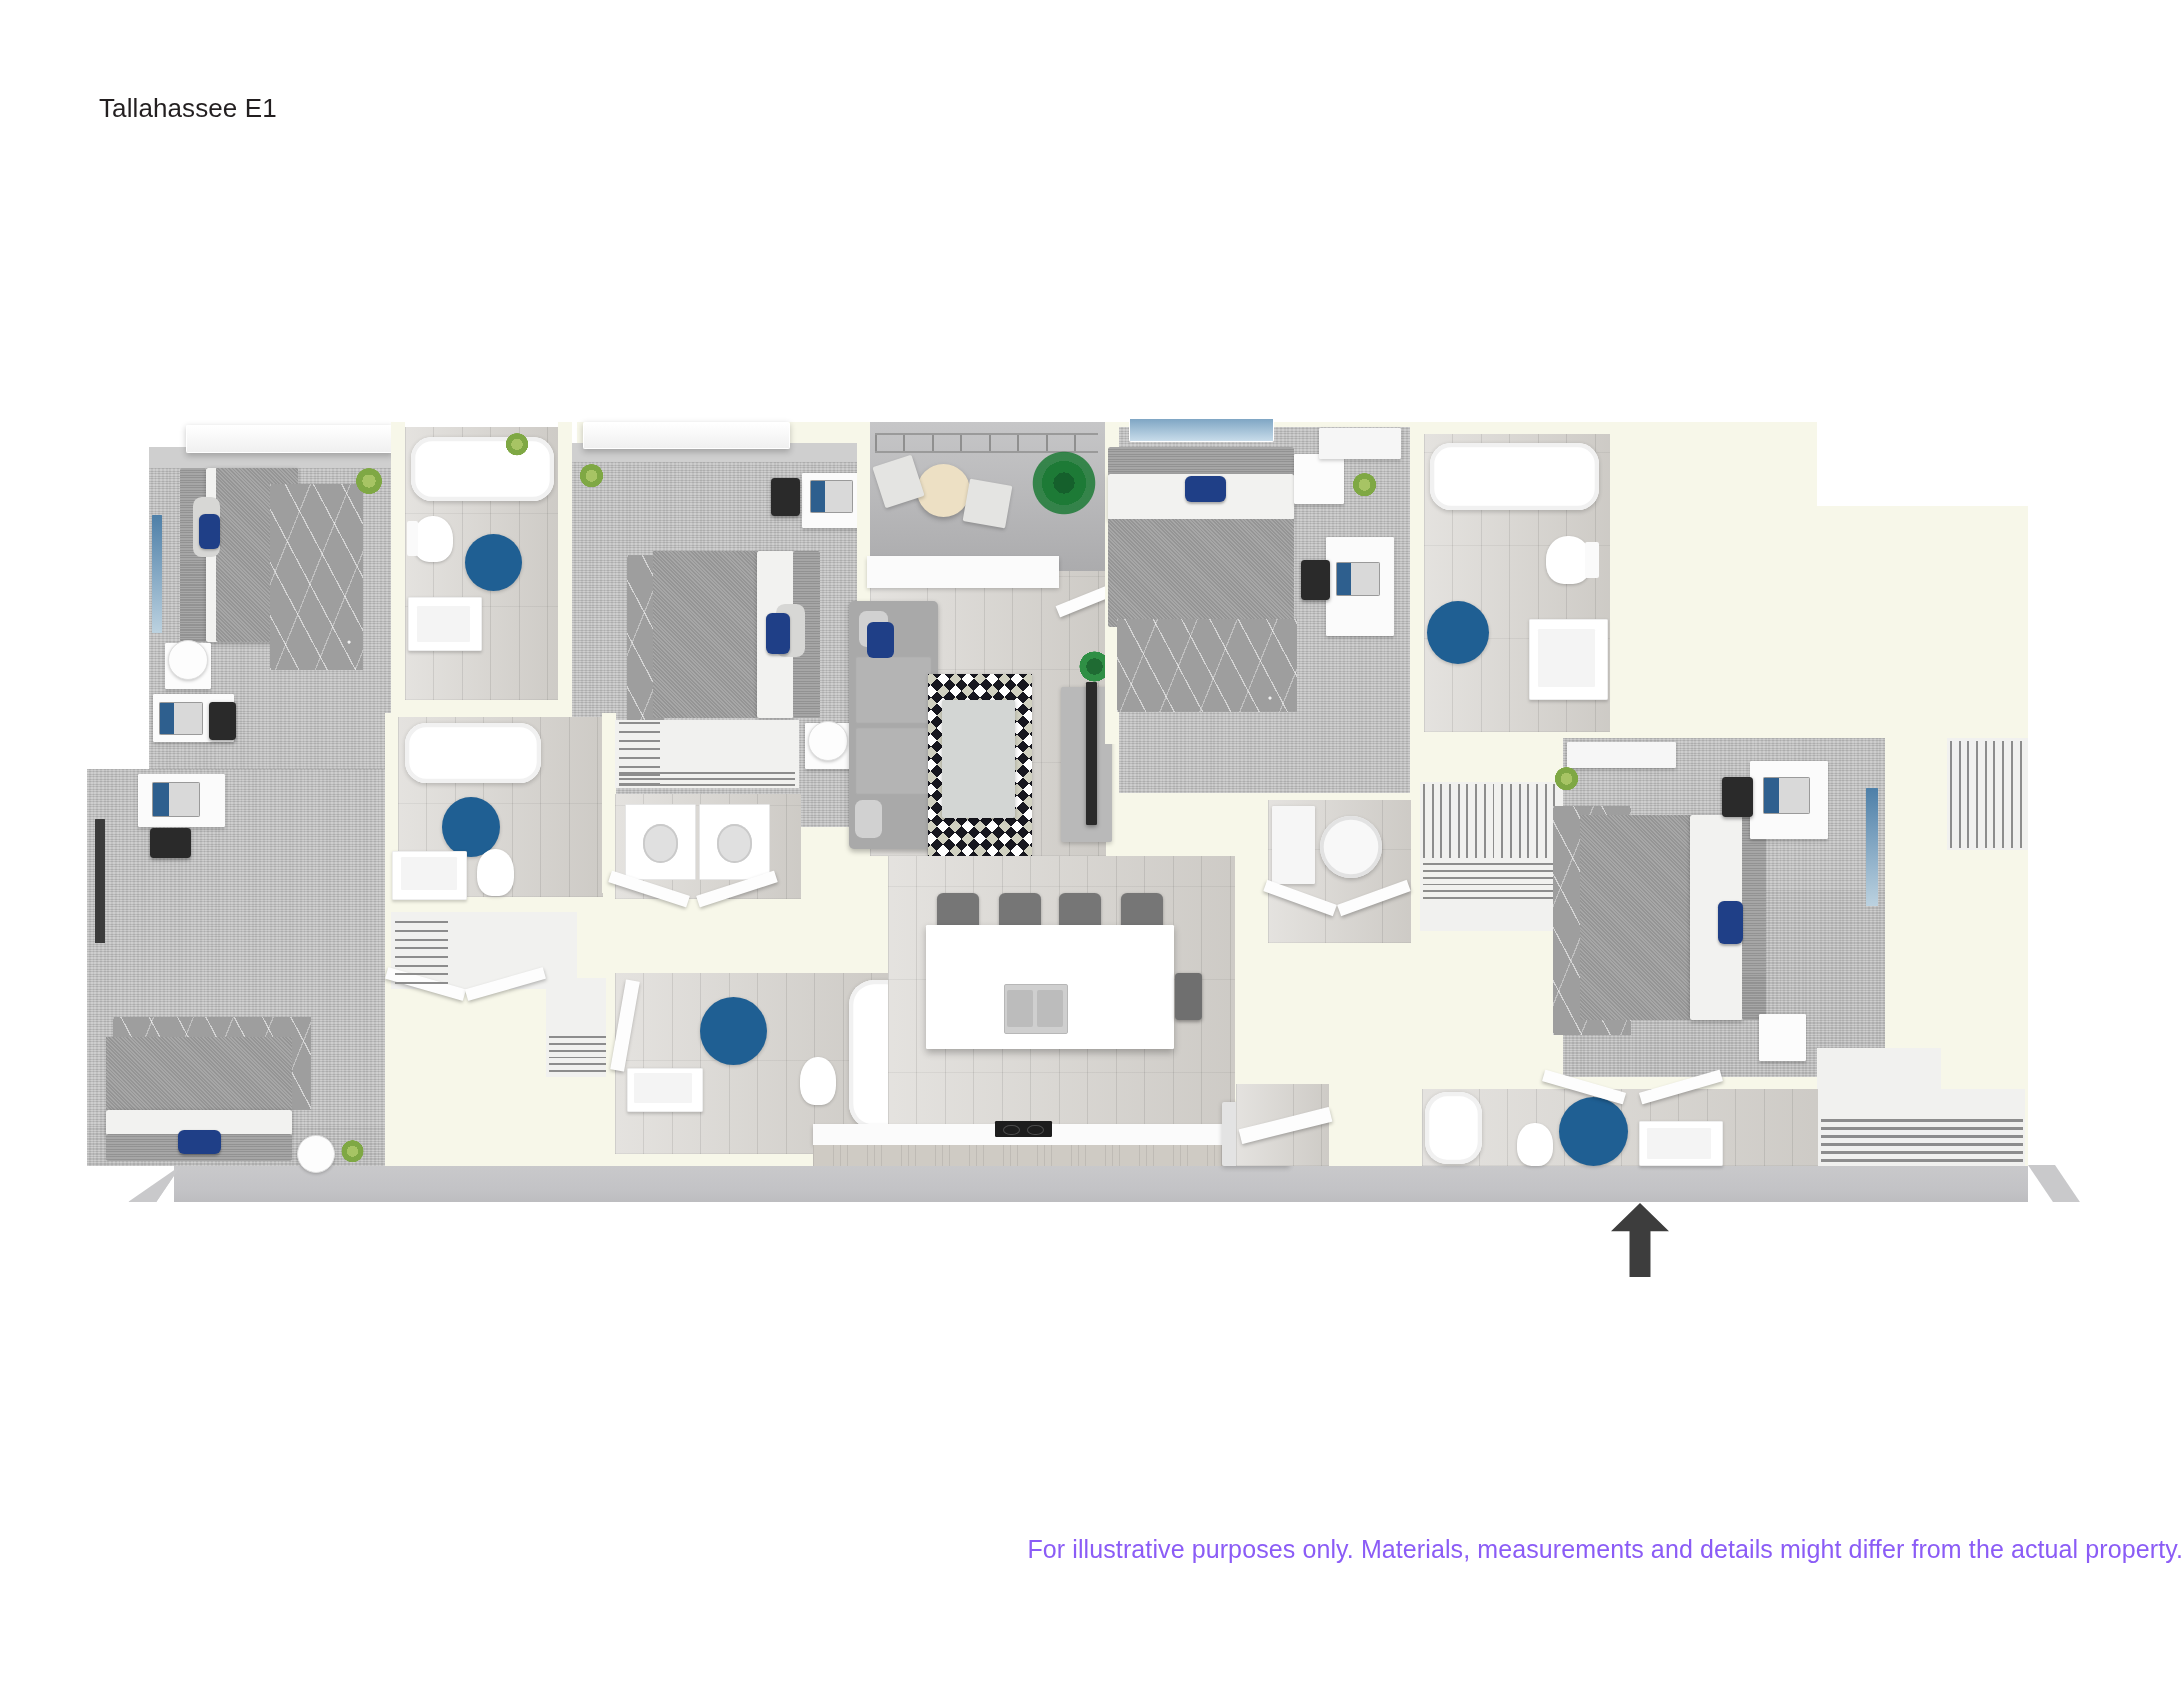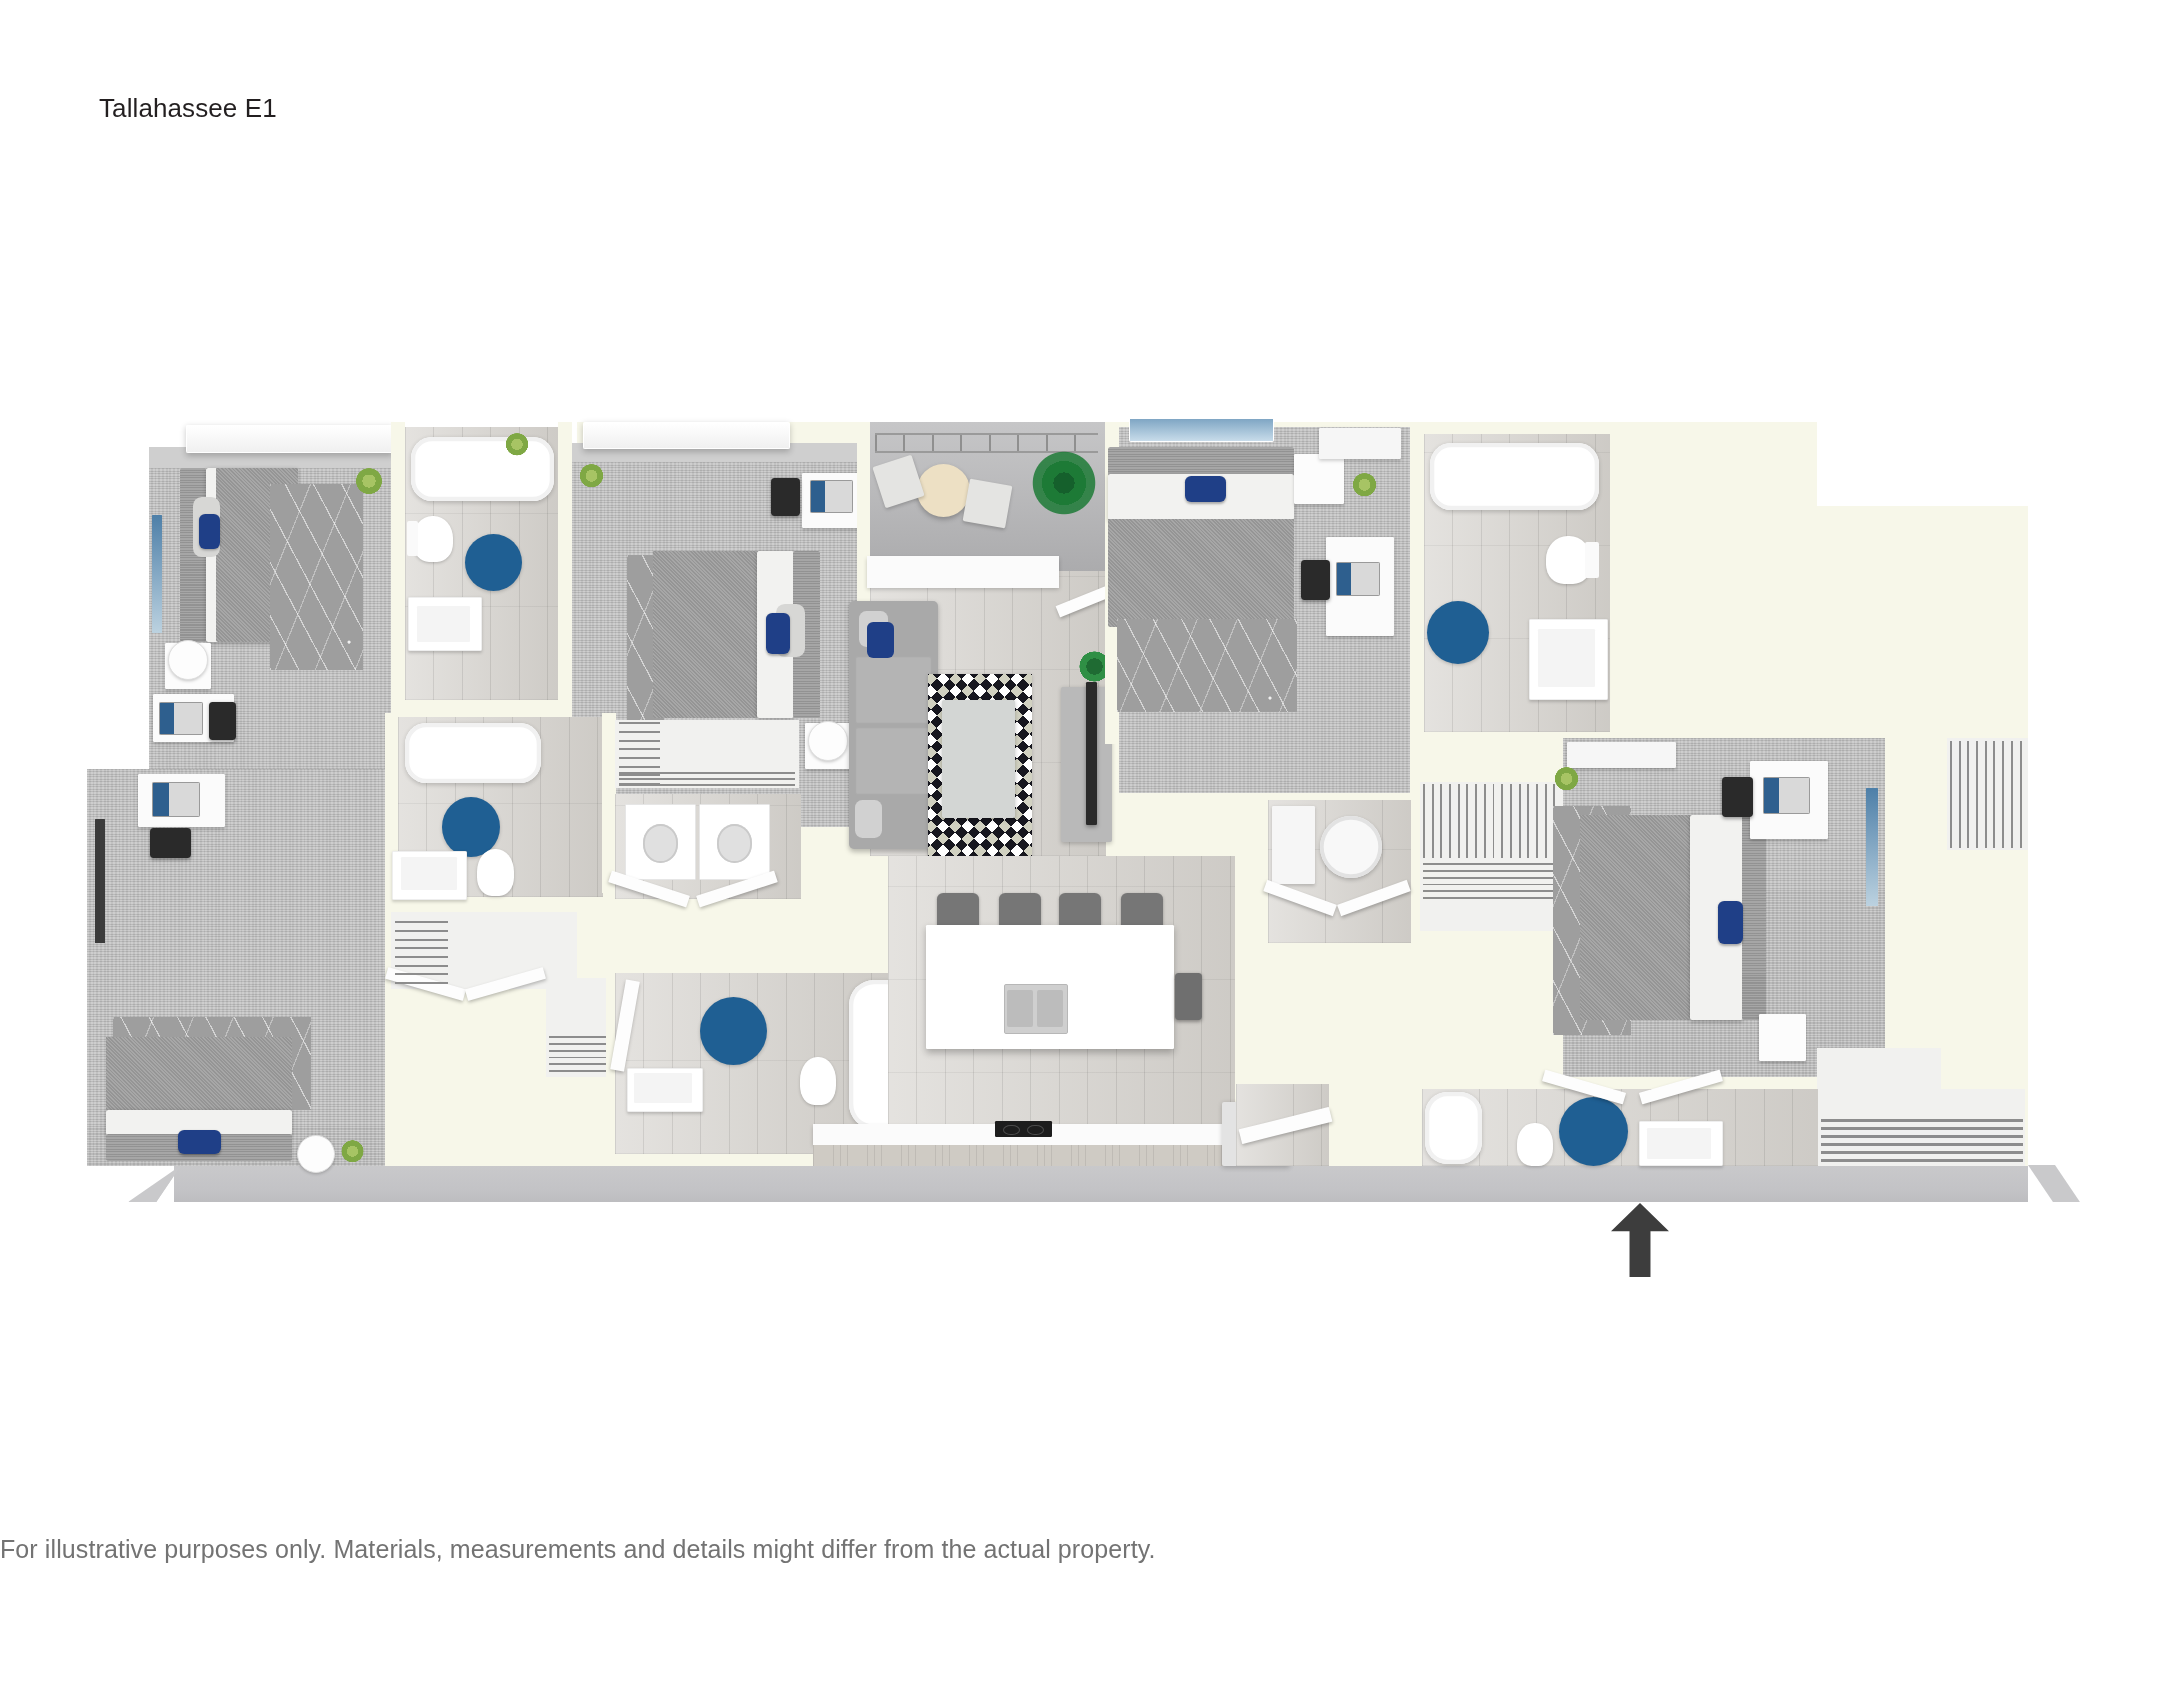--- a/index.html
+++ b/index.html
@@ -9,22 +9,22 @@
     font-family:"Liberation Sans","DejaVu Sans",sans-serif;
     background:#ffffff;
   }
 
   
   #plan-title{
     position:absolute;left:99px;top:93px;
     font-size:26px;color:#231f20;letter-spacing:0.1px;white-space:nowrap;
   }
   #plan-disclaimer{
-    position:absolute;left:0;top:1535px;width:2183px;text-align:left;
-    font-size:25px;color:#737373;letter-spacing:0.1px;
+    position:absolute;left:0;top:1535px;width:2183px;text-align:right;
+    font-size:25px;color:#8b5cf6;letter-spacing:0.1px;
   }
 
   
   #floorplan{
     position:absolute;left:174px;top:422px;width:1873px;height:843px;
   }
 
   
   .plinth{
     position:absolute;left:0px;top:743px;width:1854px;height:37px;

